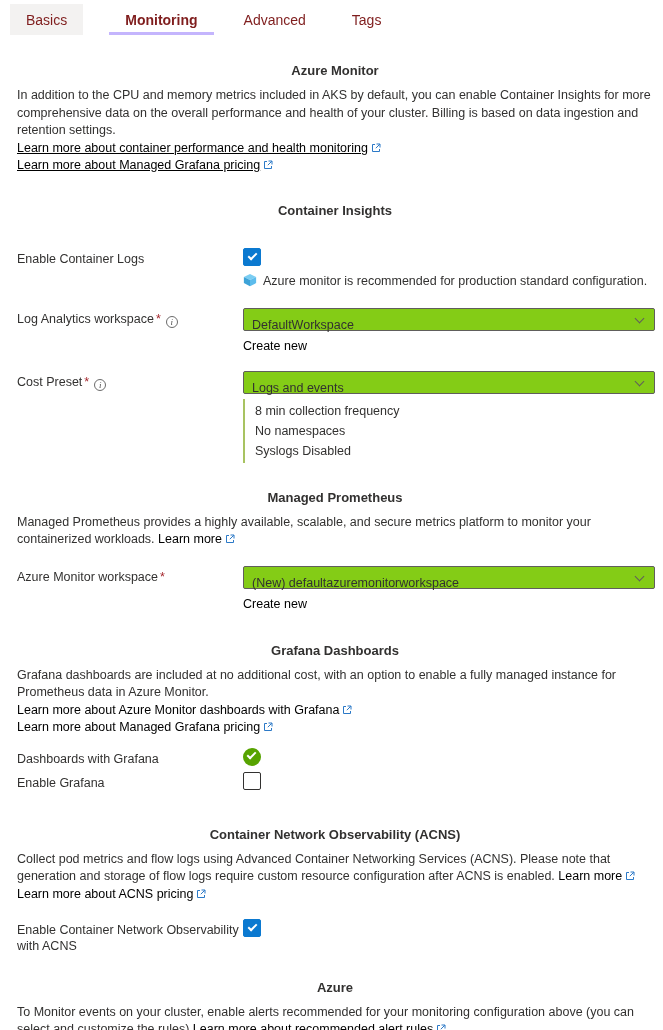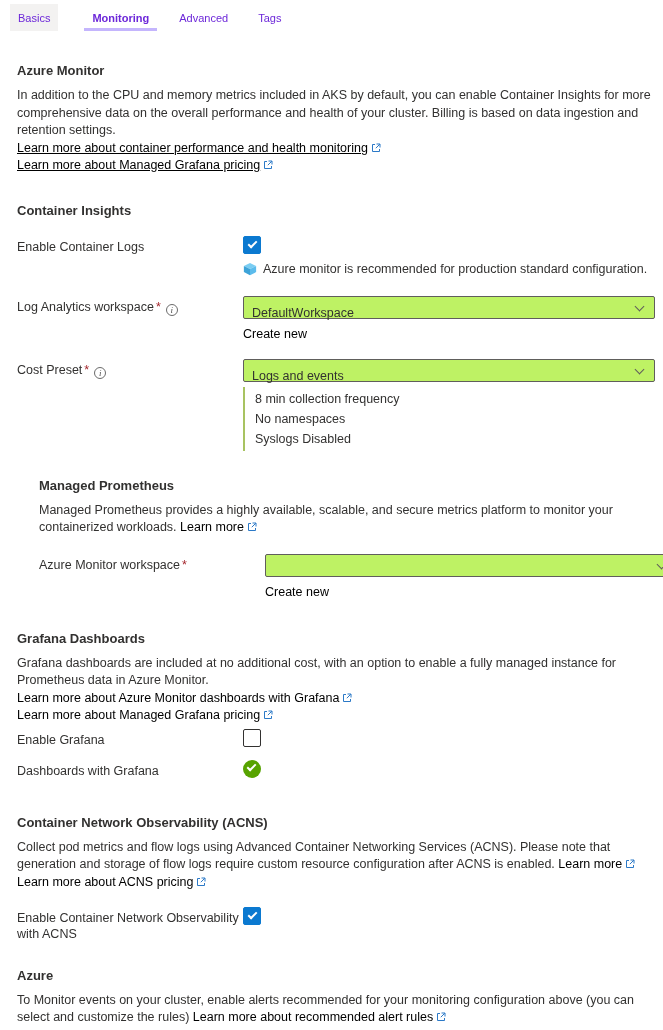--- a/index.html
+++ b/index.html
@@ -5,29 +5,29 @@
   * { box-sizing: border-box; }
   html,body { margin:0; padding:0; }
   body {
     width: 663px; height: 1030px; overflow: hidden;
     background: #ffffff; color: #323130;
     font-family: "Liberation Sans", sans-serif;
     font-size: 12.5px;
   }
   
   .tabbar { display: flex; align-items: flex-start; padding: 4px 0 0 10px; height: 42px; }
-  .tab { font-size: 11px; padding: 8px 8px 7px; margin-right: 14px; cursor: pointer; color:#6d28d9; }
+  .tab { font-size: 14px; padding: 8px 16px 7px; margin-right: 14px; cursor: pointer; color:#7f1d1d; }
   .tab.prev { background: #f3f2f1; }
   .tab.active { font-weight: bold; padding-bottom: 4px; border-bottom: 3px solid #c4b5fd; margin-left: 12px; }
   
   .content { padding: 0 10px 0 17px; }
-  h2.section-title { font-size: 13px; font-weight: bold; margin: 0 0 9px 0; color:#323130; }
+  h2.section-title { font-size: 13px; font-weight: bold; margin: 0 0 9px 0; color:#323130;text-align:center; }
   .sec-azure    { margin-top: 21px; }
   .sec-ci       { margin-top: 29px; }
-  .sec-prom     { margin-top: 27px; margin-left: 22px; }
+  .sec-prom     { margin-top: 27px; }
   .sec-grafana  { margin-top: 31px; }
   .sec-acns     { margin-top: 36px; }
   .sec-alerts   { margin-top: 26px; }
   p.desc { margin: 0; line-height: 17.5px; max-width: 634px; }
   a.link { color: #000000; text-decoration: none; cursor: pointer; }
   a.link.u { text-decoration: underline; }
   .linkline { line-height: 17px; }
   .ext-icon { margin-left: 3px; vertical-align: -1px; }
   
   .row { display: flex; align-items: flex-start; }
@@ -48,39 +48,39 @@
     position: absolute; left: 4px; top: 4px; width: 9px; height: 5px;
     border-left: 2px solid #fff; border-bottom: 2px solid #fff;
     transform: rotate(-45deg);
   }
   .green-badge {
     width: 18px; height: 18px; border-radius: 50%; background: #57a300; position: relative;
   }
   
   .dropdown {
     width: 412px; height: 23px; border: 1px solid #605e5c; border-radius: 2px;
-    background: #bef264; display: flex; align-items: center; padding: 12px 26px 0 8px;
+    background: #84cc16; display: flex; align-items: center; padding: 12px 26px 0 8px;
     position: relative; cursor: pointer;
   }
   .dropdown .value { white-space: nowrap; overflow: hidden; }
   .chevron {
     position: absolute; right: 11px; top: 6px; width: 7px; height: 7px;
     border-right: 1.5px solid #605e5c; border-bottom: 1.5px solid #605e5c;
     transform: rotate(45deg);
   }
   .create-new { display: inline-block; margin-top: 7px; line-height: 16px; }
   
-  .note { display: flex; align-items: center; gap: 6px; margin-top: 7px; line-height: 17px; }
+  .note { display: flex; align-items: flex-start; gap: 6px; margin-top: 7px; line-height: 17px; }
   
   .preset-details {
     margin-top: 5px; padding: 2px 0 2px 10px; border-left: 2px solid #a8c361;
   }
   .preset-details div { line-height: 20px; }
   
-  .mt14 { margin-top: 18px; } .mt17 { margin-top: 17px; } .mt12 { margin-top: 12px; }
+  .mt14 { margin-top: 30px; } .mt17 { margin-top: 17px; } .mt12 { margin-top: 12px; }
   .mt16 { margin-top: 16px; } .mt5 { margin-top: 5px; }
   .mt2 { margin-top: 18px; }
 </style>
 </head>
 <body>
 
 <div class="tabbar">
   <div class="tab prev">Basics</div>
   <div class="tab active">Monitoring</div>
   <div class="tab">Advanced</div>
@@ -167,20 +167,21 @@
           </svg></a>
     </p>
 
 
     <div class="row mt17">
       <div class="lbl">
         <span>Azure Monitor workspace</span><span class="req">*</span>
       </div>
       <div class="ctrl">
         <div class="dropdown">
+          <span class="value">(New) defaultazuremonitorworkspace</span>
           <span class="chevron"></span>
         </div>
         <a class="link create-new">Create new</a>
       </div>
     </div>
   </div>
 
   <div class="sec-grafana">
     <h2 class="section-title">Grafana Dashboards</h2>
     <p class="desc">Grafana dashboards are included at no additional cost, with an option to enable a fully managed instance for Prometheus data in Azure Monitor.</p>
@@ -190,33 +191,33 @@
             <path d="M5.5 1h3.5v3.5M8.8 1.2L4.8 5.2" fill="none" stroke="#2b79c7"></path>
           </svg></a>
     </div>
     <div class="linkline">
       <a class="link"><span>Learn more about Managed Grafana pricing</span><svg class="ext-icon" width="10" height="10" viewBox="0 0 10 10">
             <path d="M4 1.5H1.5v7h7V6" fill="none" stroke="#2b79c7"></path>
             <path d="M5.5 1h3.5v3.5M8.8 1.2L4.8 5.2" fill="none" stroke="#2b79c7"></path>
           </svg></a>
     </div>
 
-    <div class="row mt5">
-      <div class="lbl">Enable Grafana</div>
-      <div class="ctrl">
-        <div class="checkbox unchecked"></div>
-      </div>
-    </div>
-
     <div class="row mt12">
       <div class="lbl">Dashboards with Grafana</div>
       <div class="ctrl">
         <div class="green-badge">
             <span class="checkmark"></span>
           </div>
+      </div>
+    </div>
+
+    <div class="row mt5">
+      <div class="lbl">Enable Grafana</div>
+      <div class="ctrl">
+        <div class="checkbox unchecked"></div>
       </div>
     </div>
   </div>
 
   <div class="sec-acns">
     <h2 class="section-title">Container Network Observability (ACNS)</h2>
     <p class="desc">
       <span>Collect pod metrics and flow logs using Advanced Container Networking Services (ACNS). Please note that generation and storage of flow logs require custom resource configuration after ACNS is enabled.</span>
       <a class="link"><span>Learn more</span><svg class="ext-icon" width="10" height="10" viewBox="0 0 10 10">
             <path d="M4 1.5H1.5v7h7V6" fill="none" stroke="#2b79c7"></path>

